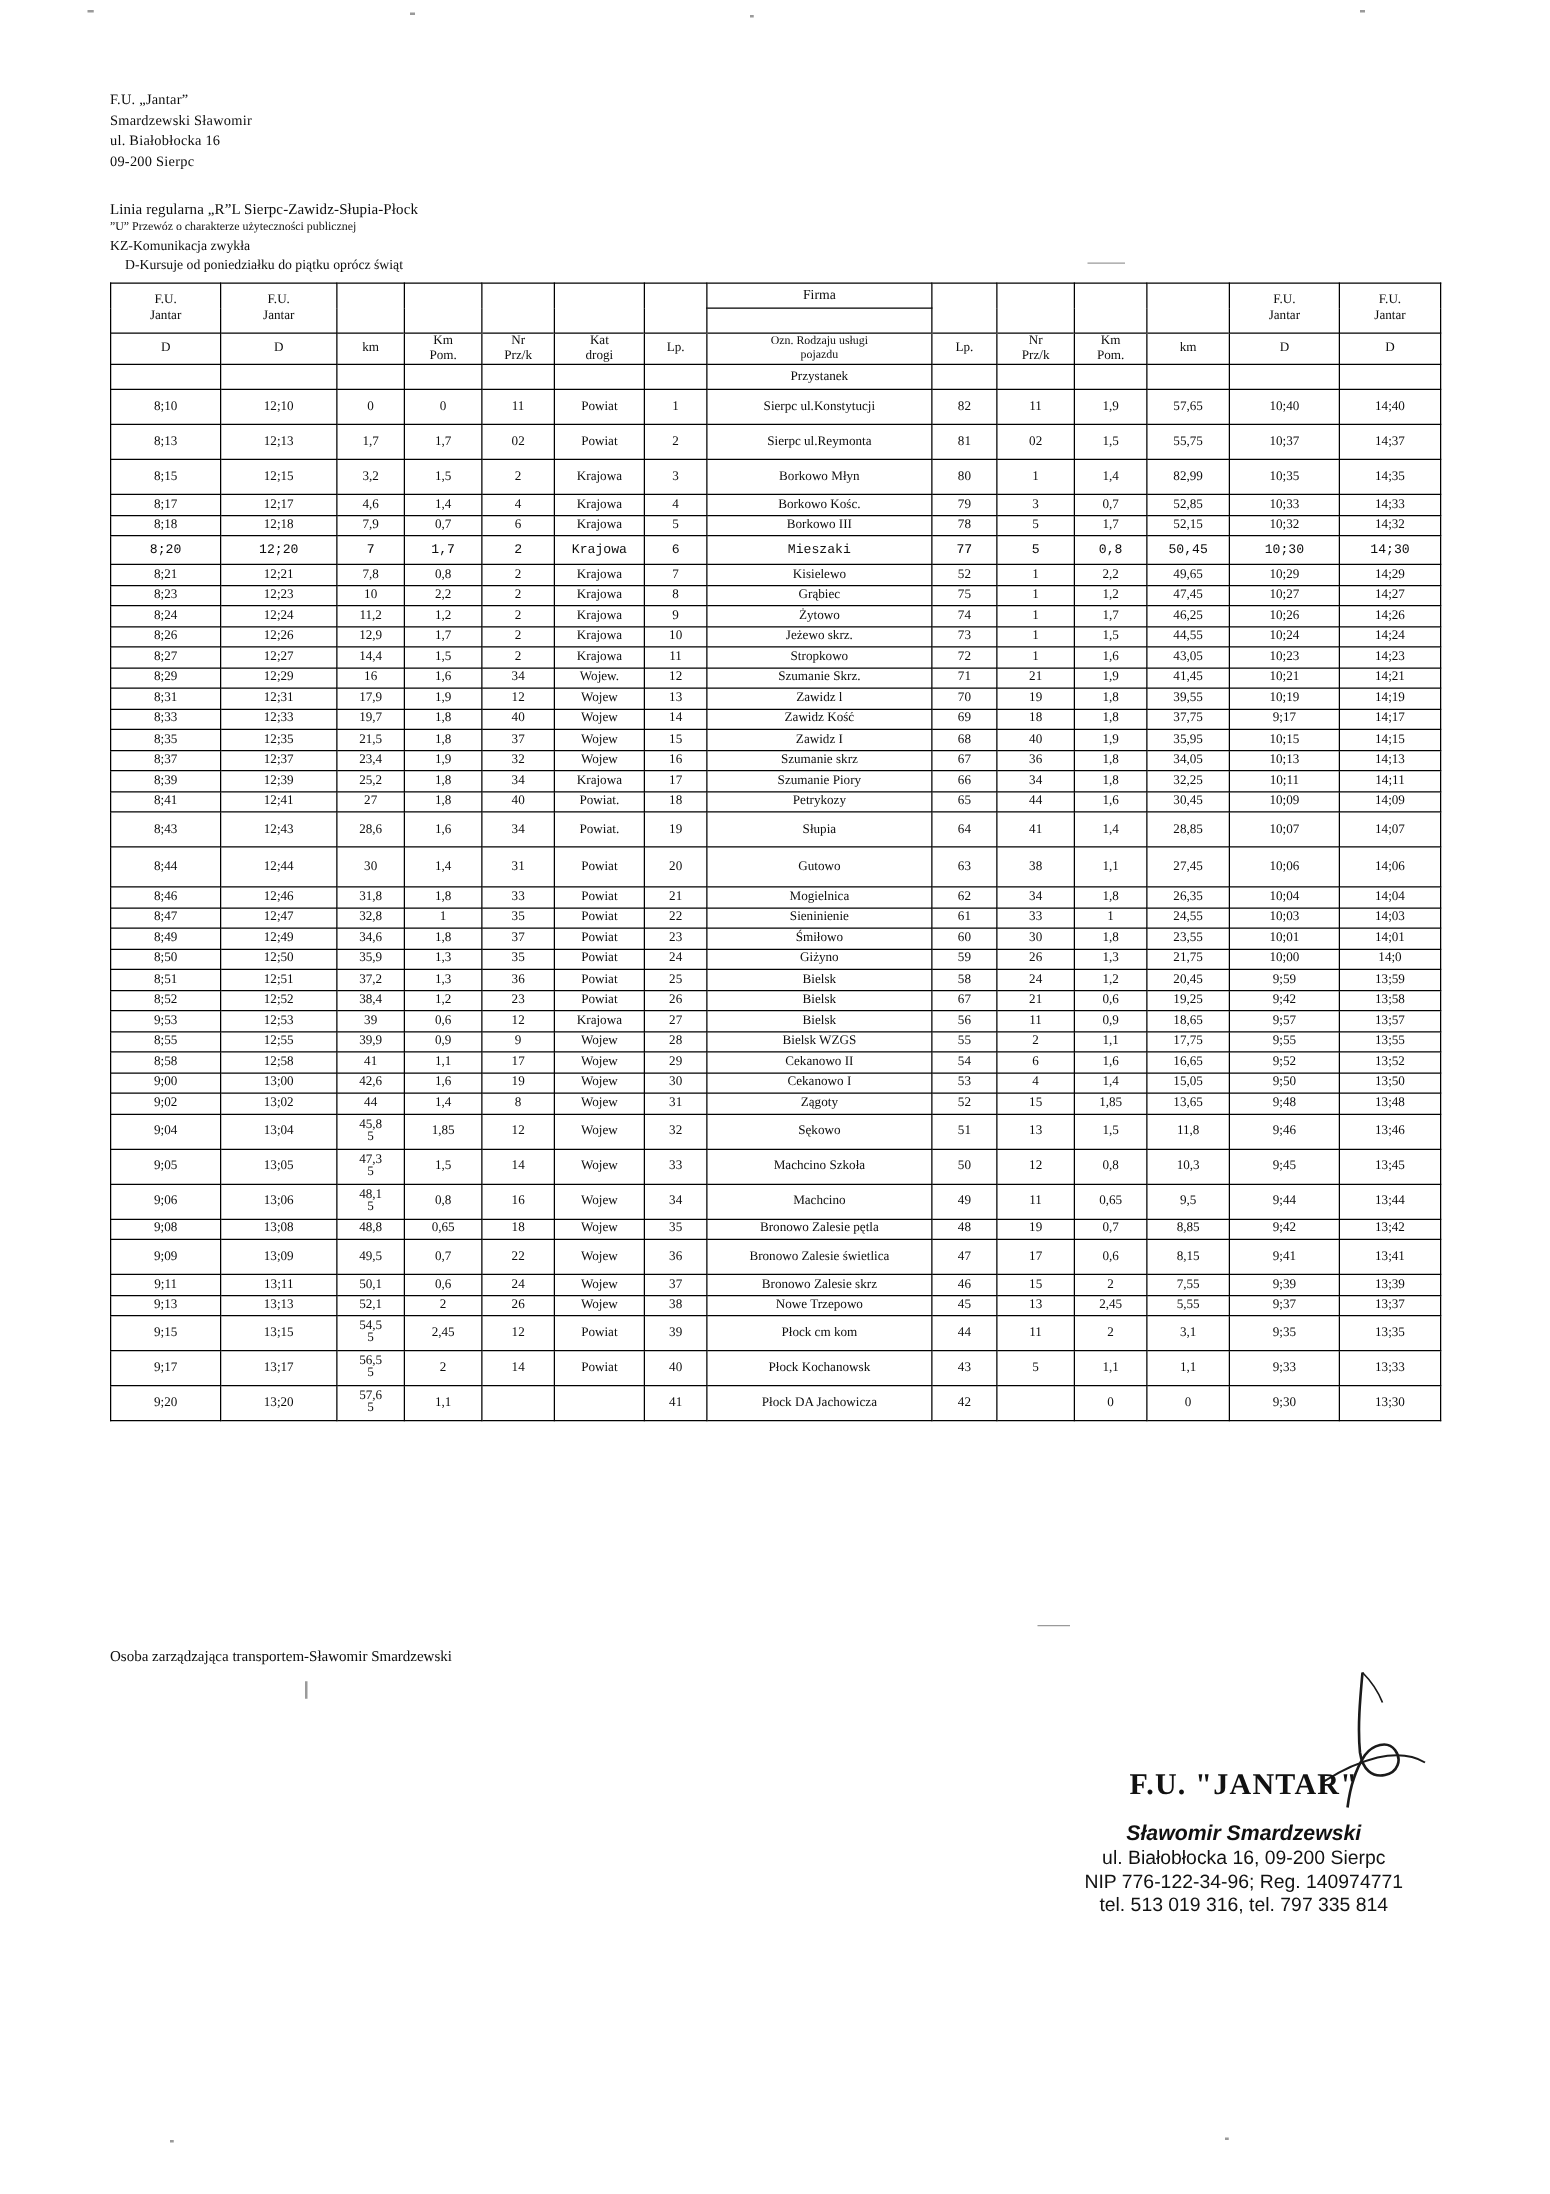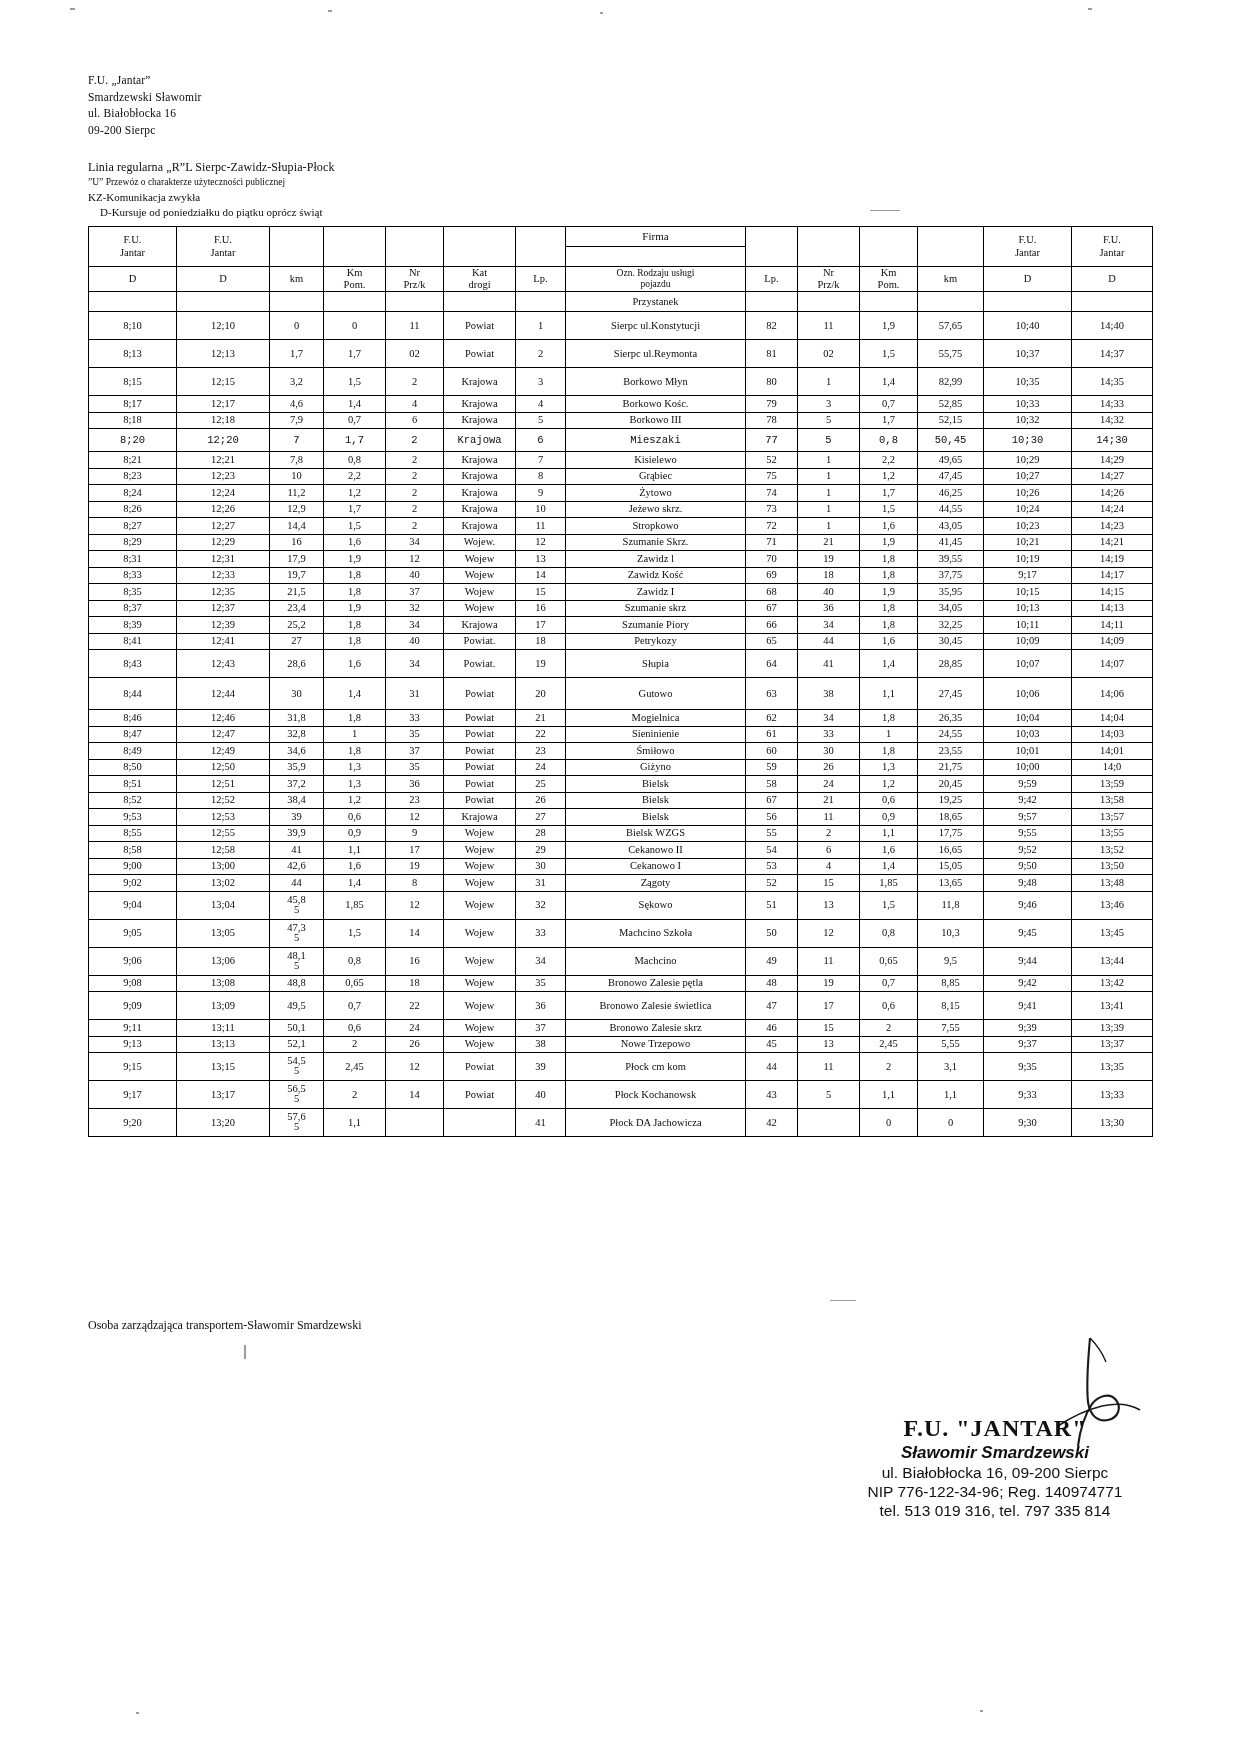--- a/index.html
+++ b/index.html
@@ -103,21 +103,21 @@
     font-weight: bold;
     font-size: 24px;
     letter-spacing: 1px;
     white-space: nowrap;
   }
   .stamp .s2 {
     font-family: "Liberation Sans", sans-serif;
     font-style: italic;
     font-weight: bold;
     font-size: 17px;
-    margin-top: 1px;
+    margin-top: 15px;
   }
   .stamp .s3, .stamp .s4, .stamp .s5 {
     font-family: "Liberation Sans", sans-serif;
     font-size: 15.5px;
     margin-top: 1px;
     white-space: nowrap;
   }
   .sig {
     position: absolute;
     left: 940px;

